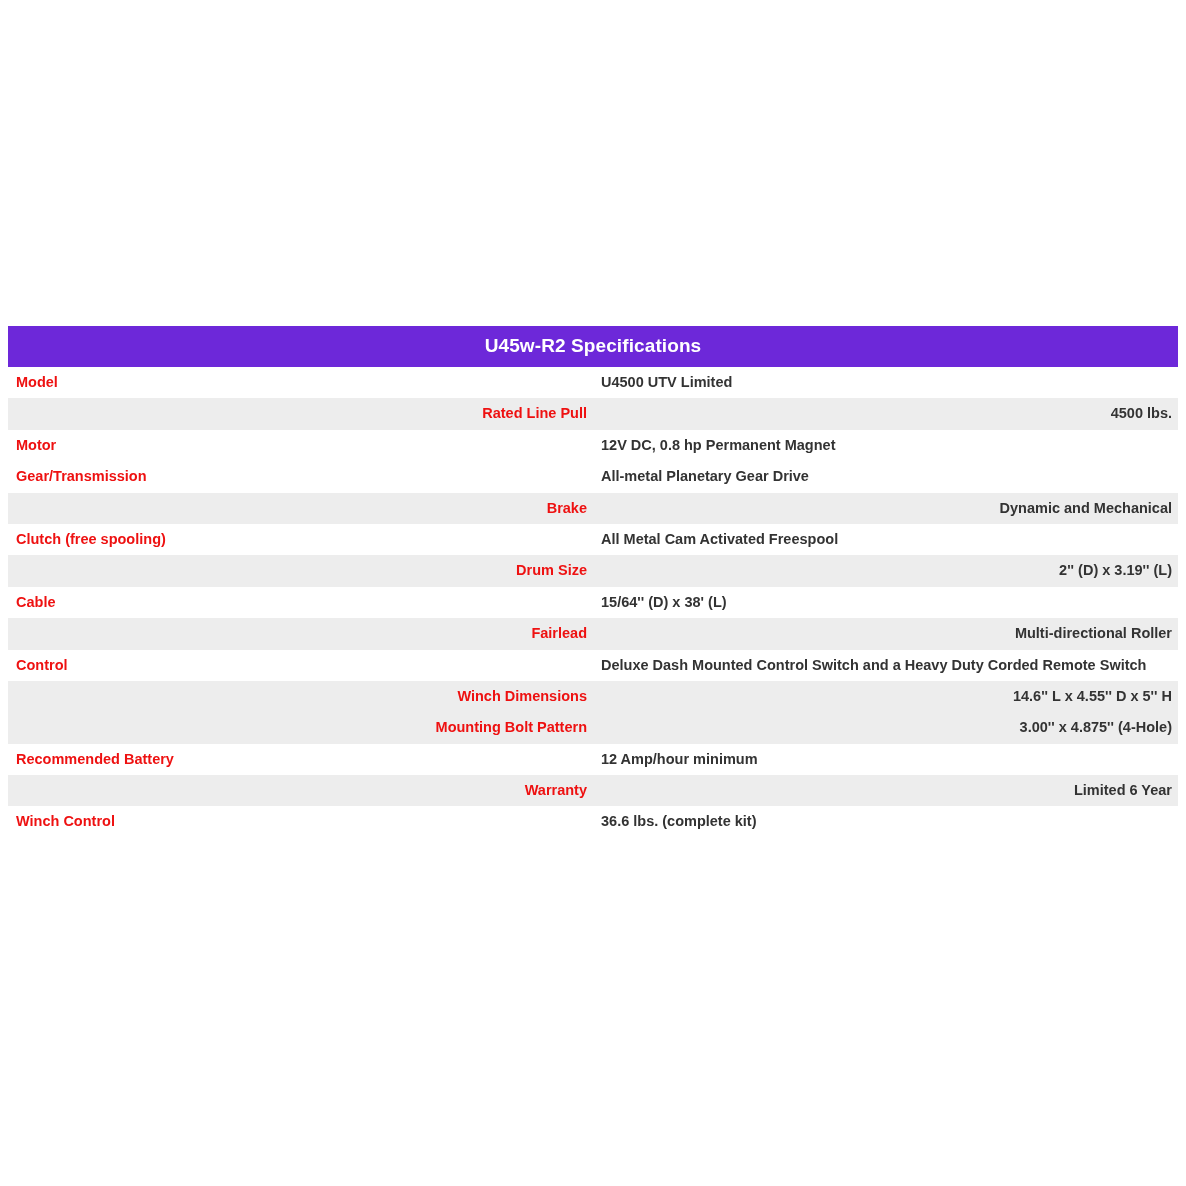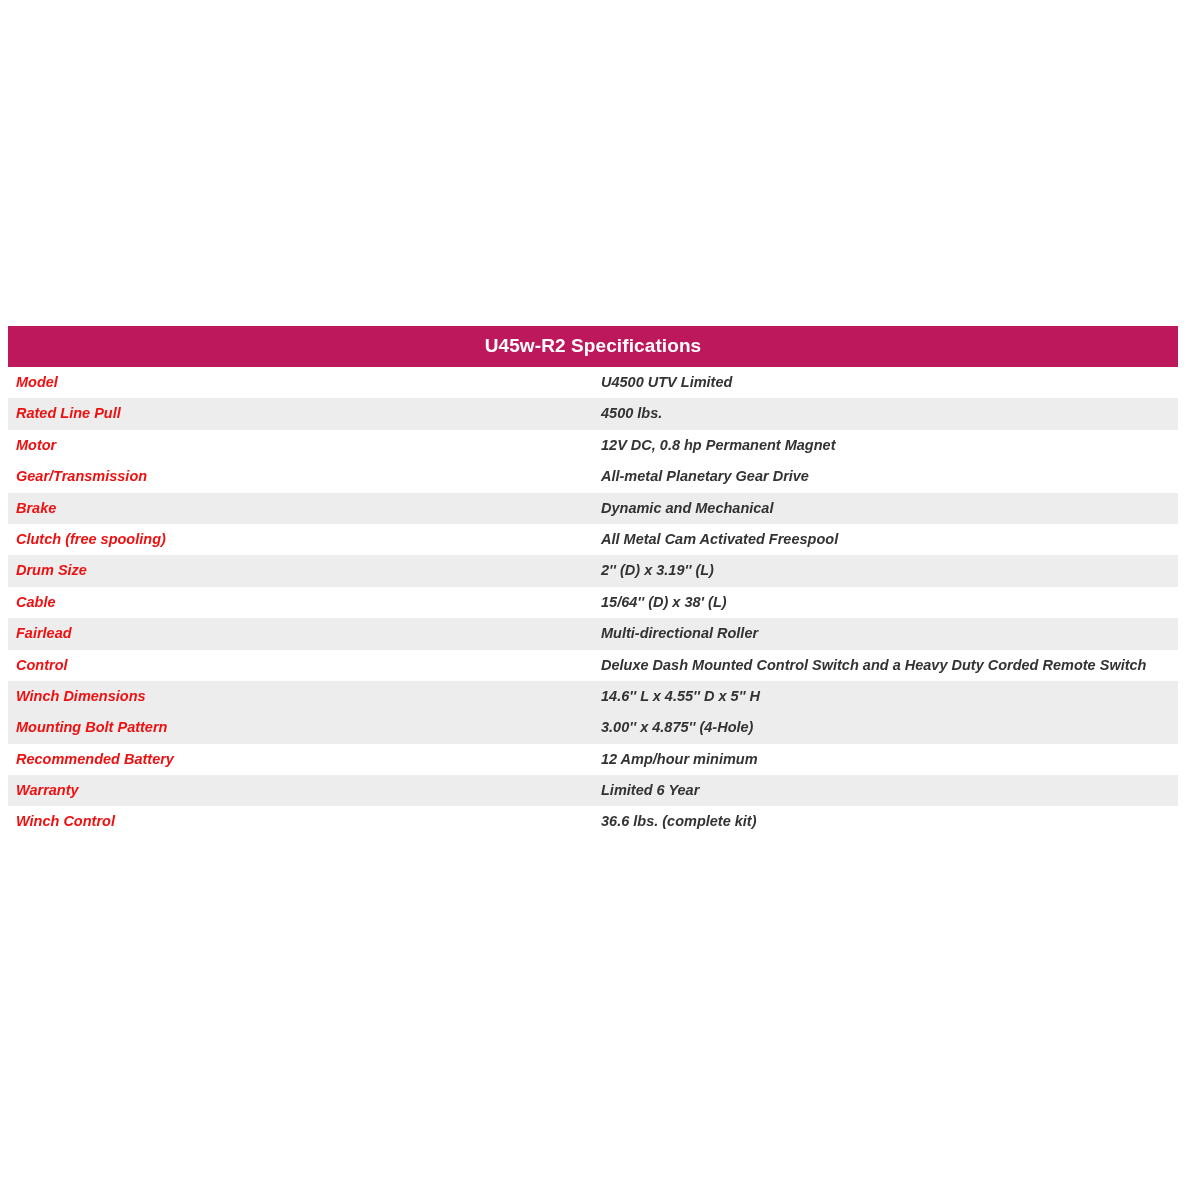--- a/index.html
+++ b/index.html
@@ -19,49 +19,49 @@
     left: 8px;
     top: 326px;
     width: 1170px;
   }
   table.spec-table {
     width: 100%;
     border-collapse: collapse;
     table-layout: fixed;
   }
   table.spec-table th.spec-title {
-    background: #be185d;
+    background: #6d28d9;
     color: #ffffff;
     font-size: 19px;
     font-weight: bold;
     padding: 9px 4px 10px 4px;
     letter-spacing: 0.1px;
   }
   table.spec-table td {
     font-size: 14.5px;
     padding: 7px 6px 7px 8px;
     vertical-align: top;
     line-height: 1.2;
-    font-style: italic;
   }
   table.spec-table td.label {
     width: 205px;
     color: #ee1111;
     font-weight: bold;
     white-space: nowrap;
   }
   table.spec-table td.value {
     color: #333333;
     font-weight: bold;
   }
   table.spec-table tr.odd td {
     background: #ffffff;
   }
   table.spec-table tr.even td {
     background: #ededed;
+    text-align: right;
   }
 </style>
 </head>
 <body>
 
 <div id="spec-wrap">
   <table class="spec-table">
     <thead>
       <tr>
         <th class="spec-title" colspan="2">U45w-R2 Specifications</th>

